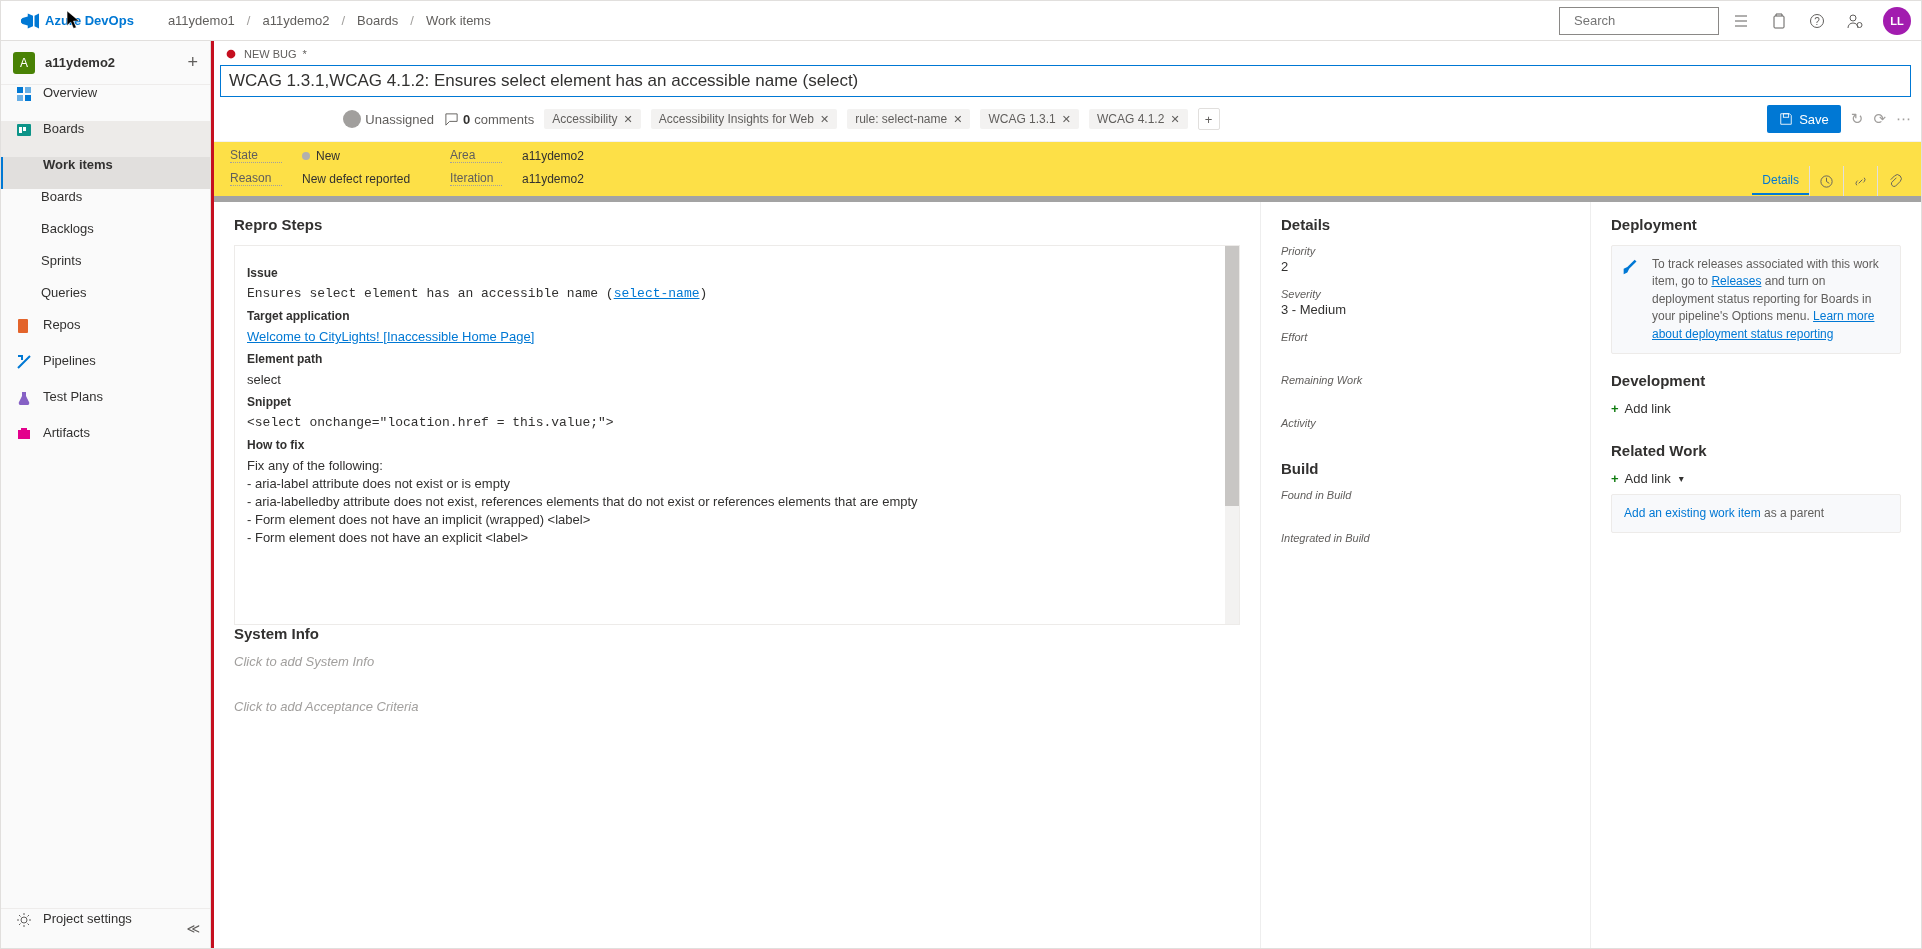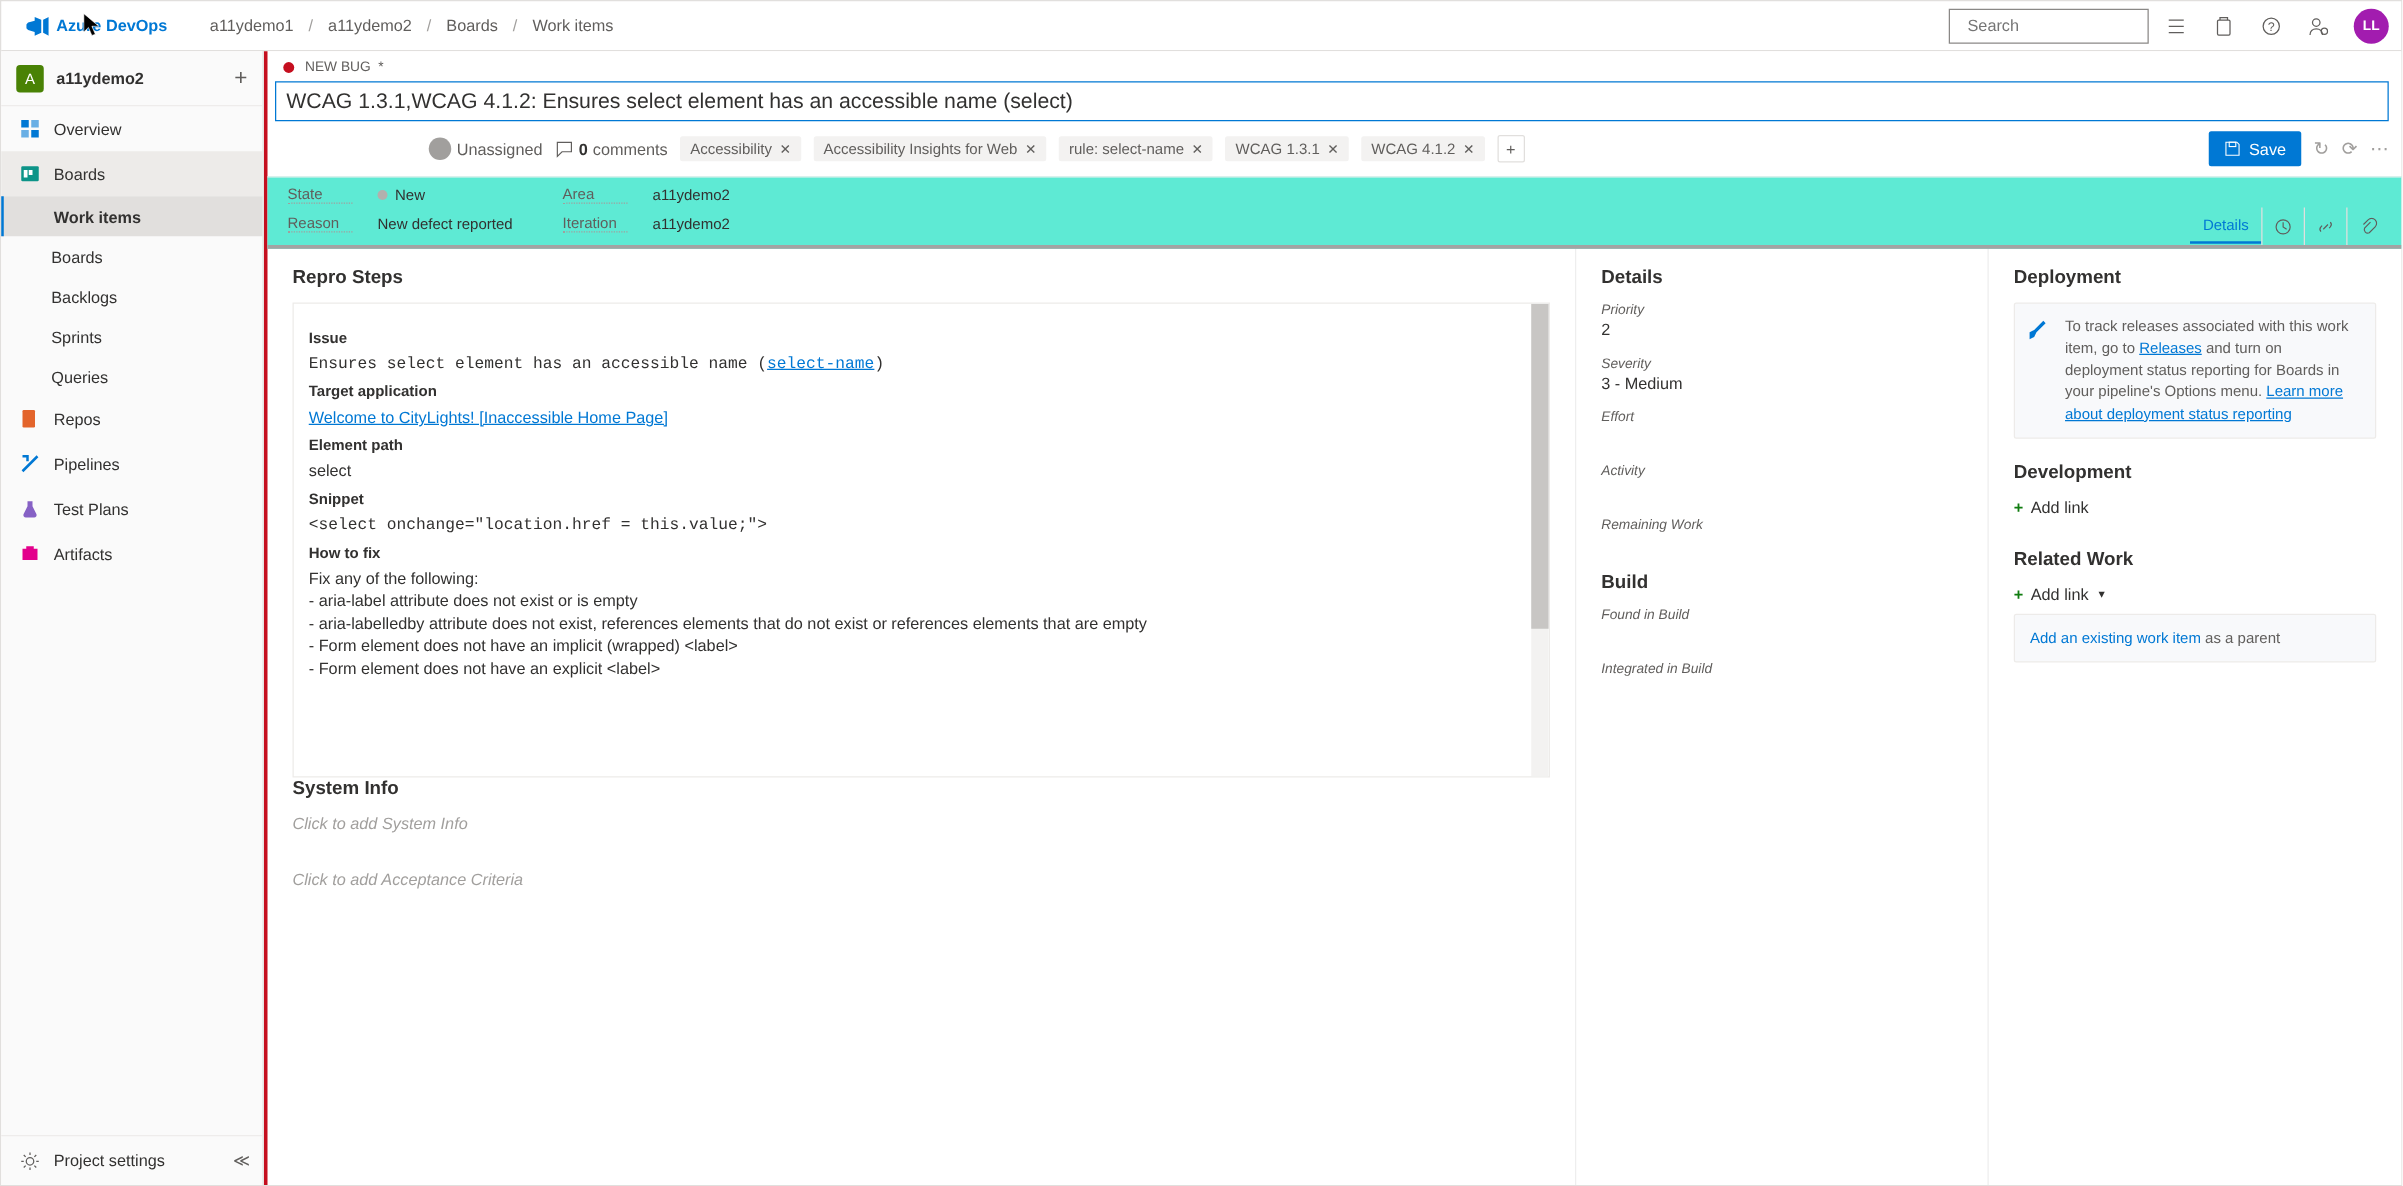--- a/index.html
+++ b/index.html
@@ -20,21 +20,21 @@
 .top-icons .icon-btn { width:20px; height:20px; display:flex; align-items:center; justify-content:center; }
 .avatar { width:28px; height:28px; border-radius:50%; background:#a21caf; color:#fff; display:flex; align-items:center; justify-content:center; font-size:11px;font-weight:bold; }
 
 
 .main { display:flex; flex:1; min-height:0; }
 .sidebar { width:210px; border-right:1px solid #e1dfdd; background:#fafafa; display:flex; flex-direction:column; position:relative; }
 .proj-row { display:flex; align-items:center; height:44px; padding:0 12px; gap:10px; border-bottom:1px solid #eeeceb; }
 .proj-badge { width:22px; height:22px; background:#498205; color:#fff; border-radius:3px; display:flex; align-items:center; justify-content:center; font-size:12px; }
 .proj-name { font-weight:600; flex:1; }
 .plus-btn { color:#605e5c; font-size:18px; }
-.nav-item { display:flex; align-items:center; gap:10px; height:36px; padding:0 14px; color:#323130; cursor:pointer; }
+.nav-item { display:flex; align-items:flex-start; gap:10px; height:36px; padding:0 14px; color:#323130; cursor:pointer; }
 .nav-item.active-group { background:#edebe9; }
 .nav-icon { width:18px; height:18px; display:flex; align-items:center; justify-content:center; }
 .sub-item { padding-left:40px !important; height:32px; font-size:13px; }
 .sub-item.active { background:#e1dfdd; font-weight:600; border-left:2px solid #0078d4; }
 .sidebar-footer { margin-top:auto; border-top:1px solid #eeeceb; display:flex; align-items:center; height:40px; }
 
 
 .content { flex:1; display:flex; flex-direction:column; min-width:0; }
 .red-strip { border-left:3px solid #c50f1f; background:#fff; flex:1; display:flex; flex-direction:column; min-height:0;}
 .item-meta { display:flex; align-items:center; gap:6px; padding:6px 10px 0 10px; color:#605e5c; font-size:11px; }
@@ -46,21 +46,21 @@
 .assignee .circle { width:18px; height:18px; border-radius:50%; background:#a19f9d; display:inline-block; }
 .comments-btn { display:flex; align-items:center; gap:4px; color:#605e5c; }
 .comments-btn b { color:#323130; font-weight:600; }
 .tag { display:inline-flex; align-items:center; gap:6px; background:#f3f2f1; border-radius:2px; padding:3px 8px; font-size:12px; color:#605e5c; }
 .tag .x { color:#605e5c; font-size:11px; cursor:pointer; }
 .add-tag { width:22px; height:22px; border:1px solid #e1dfdd; display:flex; align-items:center; justify-content:center; color:#605e5c; border-radius:2px; }
 .right-actions { margin-left:auto; display:flex; align-items:center; gap:10px; }
 .save-btn { background:#0078d4; color:#fff; border:none; height:28px; padding:0 12px; display:flex; align-items:center; gap:6px; font-size:13px; border-radius:2px; }
 .grayicon { color:#a19f9d; font-size:15px; }
 
-.fields-row { display:flex; gap:40px; padding:6px 16px 10px 16px; border-top:1px solid #f3f2f1; border-bottom:3px solid #a3a3a3; color:#605e5c; font-size:12px; background:#5eead4; position:relative;}
+.fields-row { display:flex; gap:40px; padding:6px 16px 10px 16px; border-top:1px solid #f3f2f1; border-bottom:6px solid #a3a3a3; color:#605e5c; font-size:12px; background:#fde047; position:relative;}
 .field-col { display:flex; flex-direction:column; gap:8px; }
 .field-pair { display:flex; align-items:center; gap:20px; }
 .field-label { min-width:52px; color:#605e5c; border-bottom:1px dotted #a19f9d; display:inline-block;}
 .field-val { color:#323130; }
 .state-dot { width:8px; height:8px; border-radius:50%; background:#b3b0ad; display:inline-block; margin-right:6px;}
 .tabs-right { position:absolute; right:10px; bottom:0; display:flex; align-items:center; }
 .tab { padding:6px 10px; color:#605e5c; font-size:12px; }
 .tab.active { color:#0078d4; border-bottom:2px solid #0078d4; }
 .tab-iconbtn { width:34px; height:30px; display:flex; align-items:center; justify-content:center; color:#605e5c; border-left:1px solid #e1dfdd;}
 
@@ -378,25 +378,25 @@
               </div>
             <div class="field-block">
                 <div class="lbl">Severity</div>
                 <div class="val">3 - Medium</div>
               </div>
             <div class="field-block">
                 <div class="lbl">Effort</div>
                 <div class="val">&nbsp;</div>
               </div>
             <div class="field-block">
+                <div class="lbl">Remaining Work</div>
+                <div class="val">&nbsp;</div>
+              </div>
+            <div class="field-block">
                 <div class="lbl">Activity</div>
-                <div class="val">&nbsp;</div>
-              </div>
-            <div class="field-block">
-                <div class="lbl">Remaining Work</div>
                 <div class="val">&nbsp;</div>
               </div>
             <div class="section-title" style="margin-top:10px">Build</div>
             <div class="field-block">
                 <div class="lbl">Found in Build</div>
                 <div class="val">&nbsp;</div>
               </div>
             <div class="field-block">
                 <div class="lbl">Integrated in Build</div>
                 <div class="val">&nbsp;</div>

